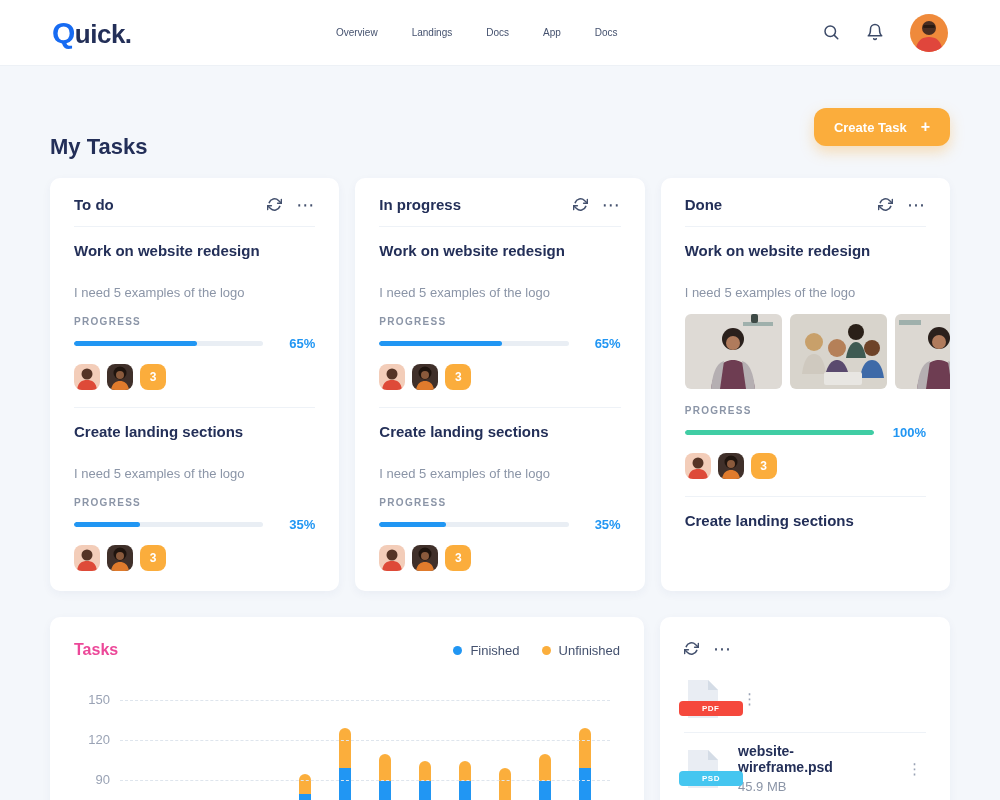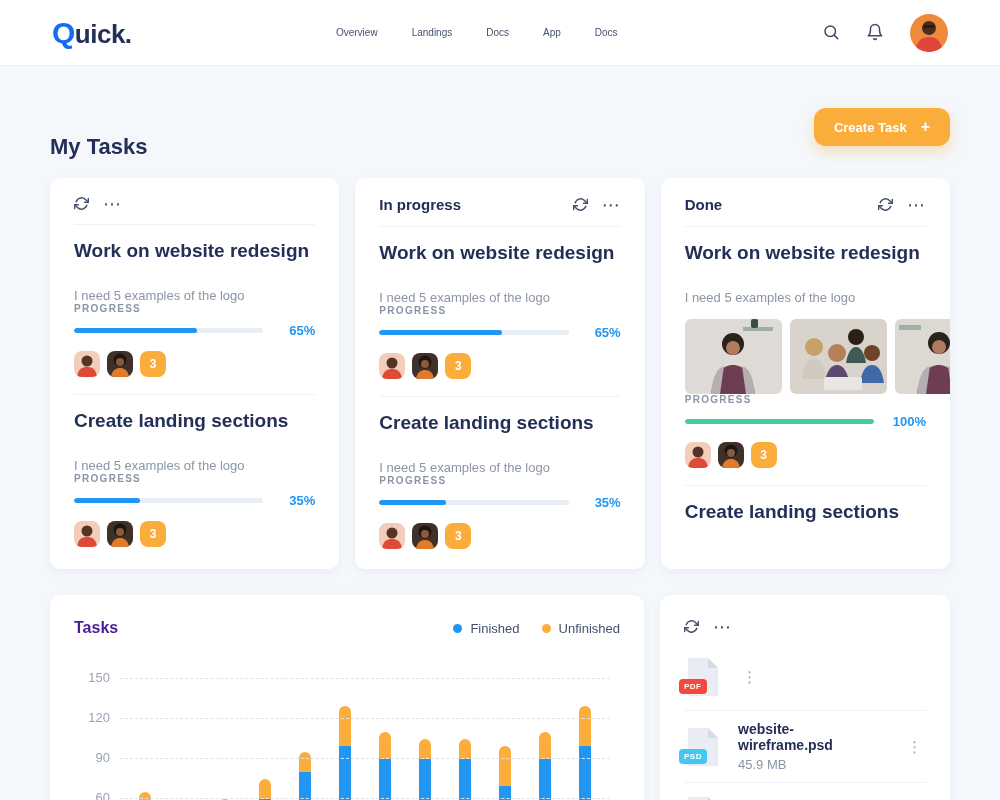--- a/index.html
+++ b/index.html
@@ -36,61 +36,61 @@
   .kcard { padding:18px 24px 20px; min-height:315px; overflow:hidden; }
   .kcard-head { display:flex; align-items:center; padding-bottom:13px; border-bottom:1px solid #EEF2F7; }
   .kcard-title { flex:1; font-size:15px; font-weight:bold; color:#232F58; }
   .head-icons { display:flex; align-items:center; gap:14px; color:#44516E; }
   .sync { width:15px; height:15px; cursor:pointer; }
   .sync svg { width:15px; height:15px; stroke:currentColor; fill:none; stroke-width:2.4; stroke-linecap:round; stroke-linejoin:round; }
   .dots { font-size:18px; line-height:10px; color:#44516E; cursor:pointer; letter-spacing:1px; }
 
   .task { padding-top:15px; }
   .task + .task { margin-top:17px; border-top:1px solid #EEF2F7; }
-  .task-title { font-size:19px; font-weight:bold; color:#232F58; }
+  .task-title { font-size:15px; font-weight:bold; color:#232F58; }
   .task-sub { font-size:13px; color:#8B95A7; margin-top:26px; }
-  .progress-label { font-size:10px; font-weight:bold; letter-spacing:1.3px; color:#8B95A7; margin-top:0; }
+  .progress-label { font-size:10px; font-weight:bold; letter-spacing:1.3px; color:#8B95A7; margin-top:16px; }
   .bar-row { display:flex; align-items:center; gap:12px; margin-top:9px; }
   .track { flex:1; height:5px; border-radius:3px; background:#E9EEF4; overflow:hidden; }
   .fill { height:5px; border-radius:3px; background:#2196F3; }
   .pct { width:40px; text-align:right; font-size:13px; font-weight:bold; color:#2196F3; }
   .people { display:flex; gap:7px; margin-top:13px; }
   .avatar-sq { width:26px; height:26px; border-radius:8px; overflow:hidden; }
   .badge3 { width:26px; height:26px; border-radius:8px; background:#FBAD3C; color:#fff;
             font-size:12px; font-weight:bold; display:flex; align-items:center; justify-content:center; }
   .photos { display:flex; gap:8px; margin-top:14px; margin-right:-24px; overflow:hidden; }
   .photo { flex:0 0 97px; height:75px; border-radius:6px; overflow:hidden; }
 
   
   .bottom { display:grid; grid-template-columns:594px 290px; gap:16px; }
 
   
   .chart-card { padding:24px 24px; height:345px; }
   .chart-head { display:flex; justify-content:space-between; align-items:center; }
-  .chart-title { font-size:16px; font-weight:bold; color:#4c1d95; }
+  .chart-title { font-size:16px; font-weight:bold; color:#ec4899; }
   .legend { display:flex; gap:22px; align-items:center; }
   .legend-item { display:flex; gap:8px; align-items:center; font-size:13px; color:#44516E; }
   .dot { width:9px; height:9px; border-radius:50%; }
   .plot { position:relative; height:200px; margin:42px 10px 0 46px; }
   .gridline { position:absolute; left:0; right:0; border-top:1px dashed #DEE5ED; }
   .ylabel { position:absolute; left:-46px; width:36px; text-align:right; font-size:13px; color:#9AA3B5; }
   .bars { position:absolute; left:0; right:0; top:0; bottom:0; display:flex; justify-content:space-between; padding:0 10px; }
   .slot { position:relative; width:30px; display:flex; align-items:flex-end; justify-content:center; }
   .bar { width:12px; display:flex; flex-direction:column; justify-content:flex-end; border-radius:6px 6px 0 0; overflow:hidden; }
 
   
   .files-card { padding:24px 24px; height:345px; overflow:hidden; }
   .rf-head { display:flex; align-items:center; }
   .rf-title { flex:1; font-size:16px; font-weight:bold; color:#232F58; }
   .file-list { margin-top:10px; }
   .file-row { display:flex; align-items:center; gap:16px; padding:10px 0; cursor:pointer; }
   .file-row + .file-row { border-top:1px solid #EEF2F7; }
   .file-icon { position:relative; width:38px; height:46px; flex:0 0 38px; }
   .file-icon svg { width:34px; height:42px; display:block; margin:2px auto 0; }
-  .type-badge { position:absolute; left:-5px; bottom:6px; border-radius:4px; padding:3px 5px;
+  .type-badge { position:absolute; left:-5px; bottom:6px; border-radius:4px; padding:3px 23px;
                 font-size:8px; font-weight:bold; color:#fff; letter-spacing:.5px; }
   .file-meta { flex:1; }
   .file-name { font-size:14px; font-weight:bold; color:#232F58; }
   .file-size { font-size:13px; color:#8B95A7; margin-top:4px; }
   .kebab { color:#9AA3B5; font-size:15px; cursor:pointer; padding:0 4px; }
 </style>
 </head>
 <body>
 
 <div class="app">
@@ -135,20 +135,21 @@
       <button class="create-btn">
         <span>Create Task</span>
         <span class="plus">+</span>
       </button>
     </div>
 
     <div class="kanban">
 
       <div class="card kcard">
         <div class="kcard-head">
+          <span class="kcard-title">To do</span>
           <span class="head-icons">
             <span class="sync"><svg viewBox="0 0 24 24">
                   <polyline points="23 4 23 10 17 10"></polyline>
                   <polyline points="1 20 1 14 7 14"></polyline>
                   <path d="M3.51 9a9 9 0 0 1 14.85-3.36L23 10M1 14l4.64 4.36A9 9 0 0 0 20.49 15"></path>
                 </svg></span>
             <span class="dots">⋯</span>
           </span>
         </div>
         <div class="task">

